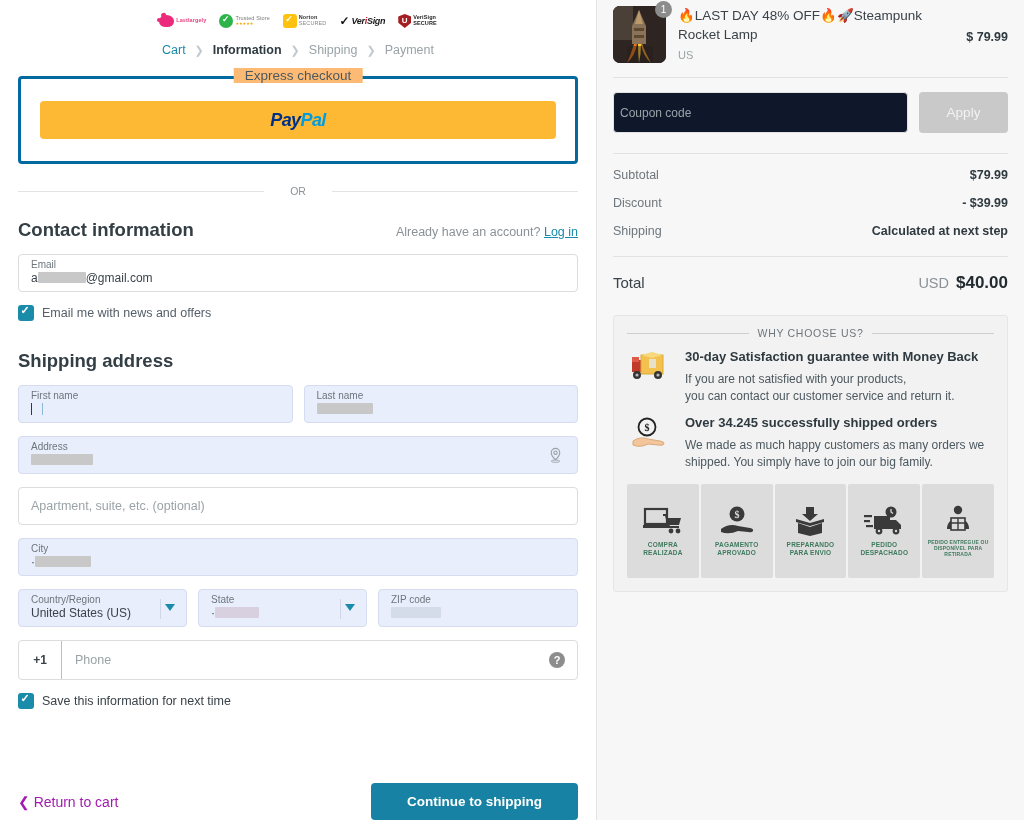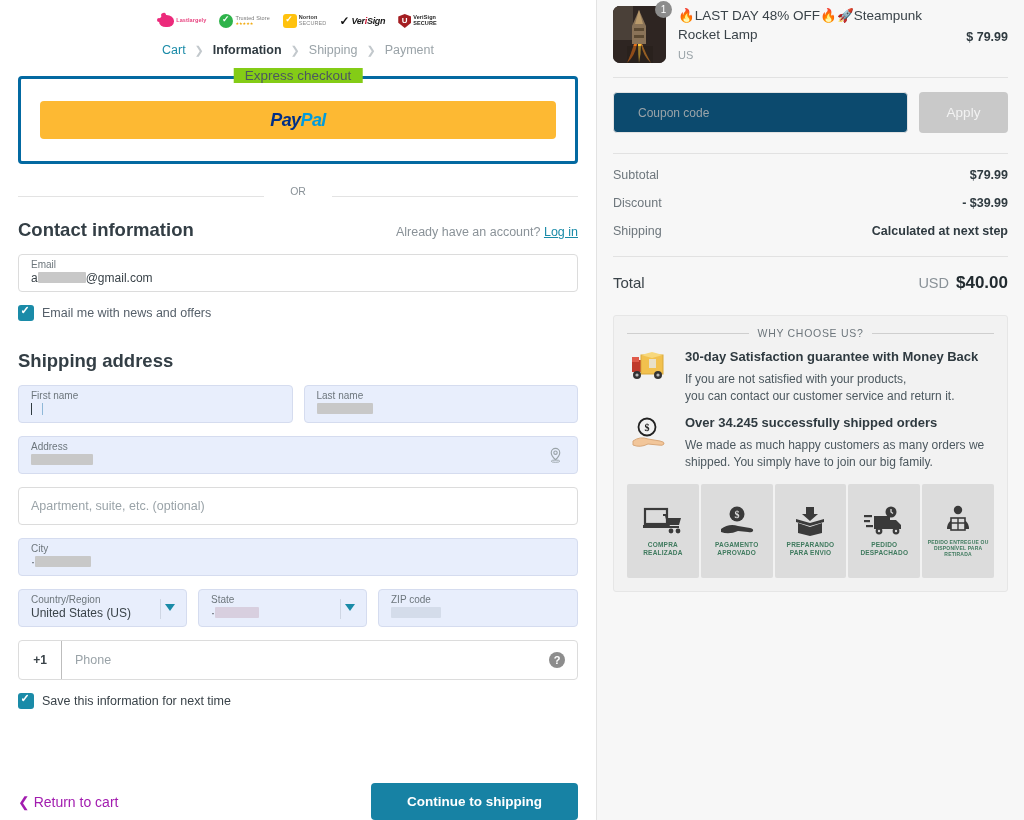--- a/index.html
+++ b/index.html
@@ -46,27 +46,27 @@
   .mshield:after { content:"U"; position:absolute; color:#fff; font-size:8px; left:3.5px; top:2px; font-weight:700; }
   .mcafee-t { color:#222; font-weight:700; }
 
   .crumbs { display:flex; justify-content:center; align-items:center; gap:9px; font-size:12.5px; padding-top:10px; }
   .crumb-link { color:#1a8ba8; }
   .crumb-active { color:#2f3a40; font-weight:700; }
   .crumb-dim { color:#9aa3a8; }
   .crumb-sep { color:#c2c8cc; font-size:11px; }
 
   .express-wrap { margin-top:19px; position:relative; }
-  .express-title { position:absolute; top:-8px; left:50%; transform:translateX(-50%); background:#84cc16; padding:0 11px; font-size:13.5px; color:#4c585f; white-space:nowrap; }
+  .express-title { position:absolute; top:-8px; left:50%; transform:translateX(-50%); background:#fdba74; padding:0 11px; font-size:13.5px; color:#4c585f; white-space:nowrap; }
   .express-box { border:3px solid #0369a1; border-radius:4px; padding:22px 19px; }
   .paypal-btn { height:38px; background:#fdb933; border-radius:4px; display:flex; align-items:center; justify-content:center; cursor:pointer; }
   .pp { font-size:18px; font-weight:700; font-style:italic; letter-spacing:-.6px; }
   .pp .a { color:#002f86; } .pp .b { color:#009cde; }
 
-  .or-row { display:flex; align-items:flex-end; gap:26px; margin-top:21px; }
+  .or-row { display:flex; align-items:center; gap:26px; margin-top:21px; }
   .or-row .ln { flex:1; height:1px; background:#e3e3e3; }
   .or-row .or { font-size:10.5px; color:#8a9298; }
 
   .sec-head { display:flex; align-items:baseline; justify-content:space-between; margin-top:22px; }
   .sec-title { font-size:18.5px; color:#333e45; font-weight:700; }
   .acct { font-size:12.5px; color:#8a9298; }
   .acct a { color:#1a8ba8; }
 
   .field { position:relative; border:1px solid #dcdcdc; border-radius:4px; height:38px; background:#fff; margin-top:13px; }
   .field.auto { background:#e8eefc; border-color:#d5dcef; }
@@ -114,22 +114,22 @@
   .qty { position:absolute; right:-6px; top:-5px; width:17px; height:17px; border-radius:50%; background:#8c8c8c;
          color:#fff; font-size:10px; display:flex; align-items:center; justify-content:center; }
   .pinfo { flex:1; min-width:0; }
   .pname { font-size:13.5px; color:#3a4349; line-height:1.42; }
   .pvar { font-size:11px; color:#9aa3a8; margin-top:5px; }
   .pprice { font-size:12.5px; color:#2f3a40; font-weight:700; white-space:nowrap; padding-top:24px; }
 
   .hr { height:1px; background:#e2e2e2; margin:14px 0; }
 
   .coupon-row { display:flex; gap:11px; margin-top:12px; }
-  .coupon { flex:1; height:41px; background:#0c4a6e; border:1px solid #e2e2e2; border-radius:4px;
-            display:flex; align-items:center; padding-left:24px; font-size:12px; color:#9aa3a8; }
+  .coupon { flex:1; height:41px; background:#0f172a; border:1px solid #e2e2e2; border-radius:4px;
+            display:flex; align-items:center; padding-left:6px; font-size:12px; color:#9aa3a8; }
   .apply { width:89px; height:41px; background:#c9c9c9; color:#f2f2f2; border:none; border-radius:4px;
            font-size:13.5px; cursor:pointer; }
 
   .tot-line { display:flex; justify-content:space-between; align-items:baseline; margin-top:14px; }
   .tl-k { font-size:12.5px; color:#6d767c; }
   .tl-v { font-size:12.5px; color:#2f3a40; font-weight:700; }
   .grand { display:flex; justify-content:space-between; align-items:baseline; margin-top:16px; }
   .g-k { font-size:15px; color:#3a4349; }
   .g-cur { font-size:14.5px; color:#8a9298; font-weight:400; }
   .g-v { font-size:17px; color:#222b30; font-weight:700; margin-left:7px; }

